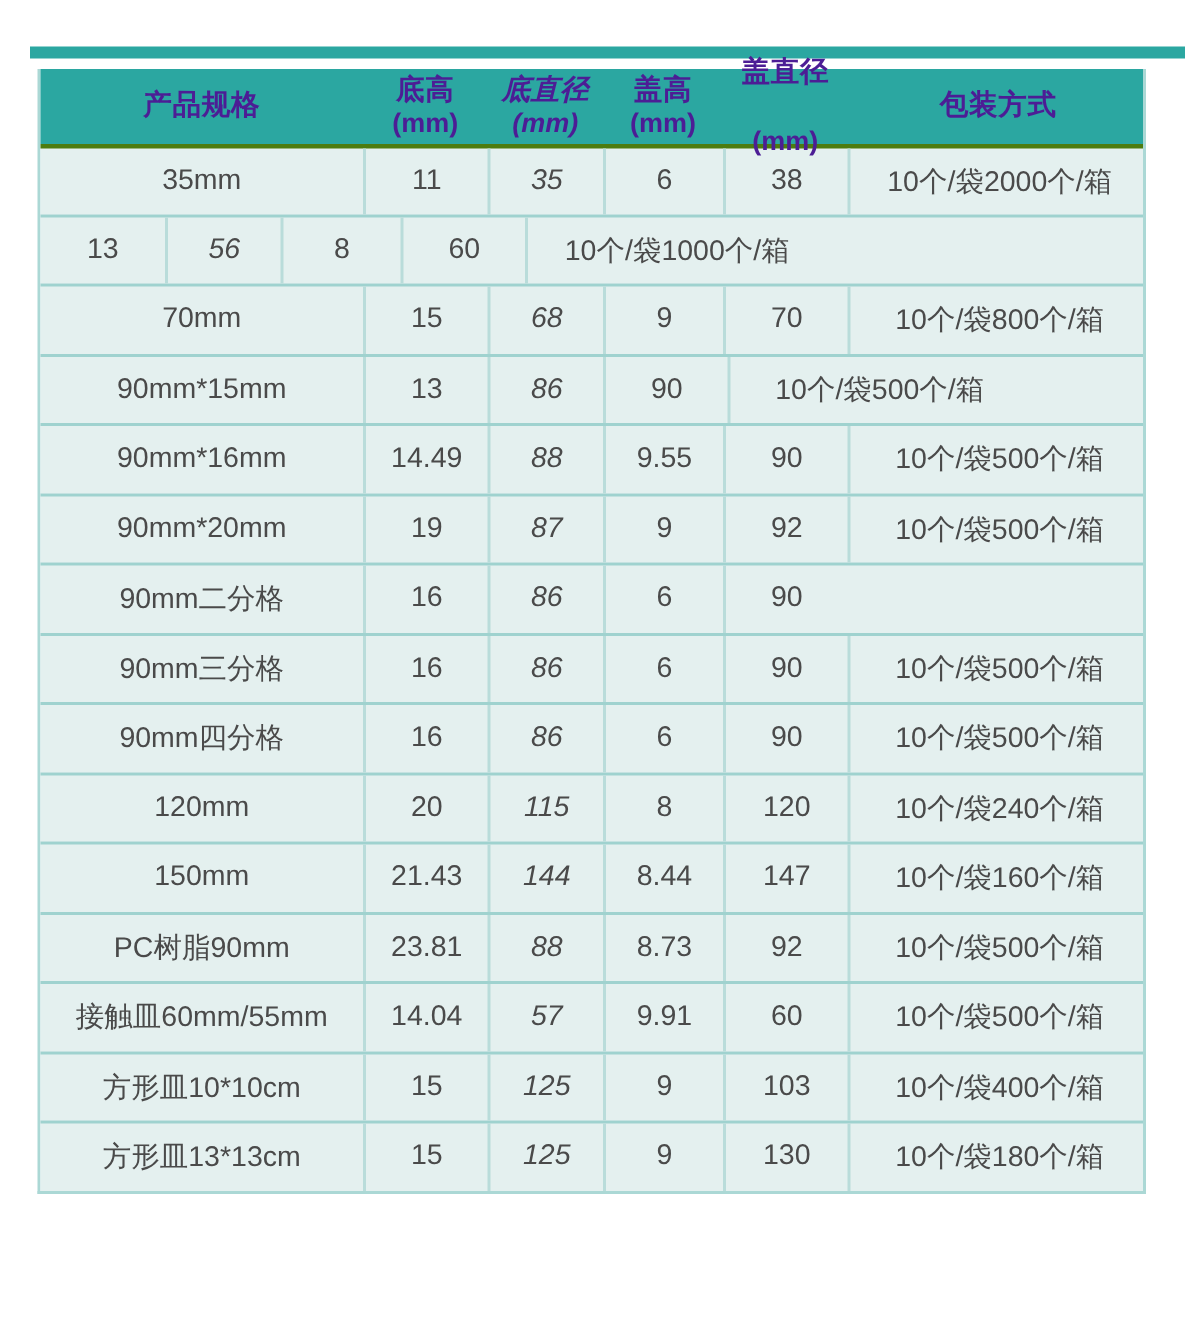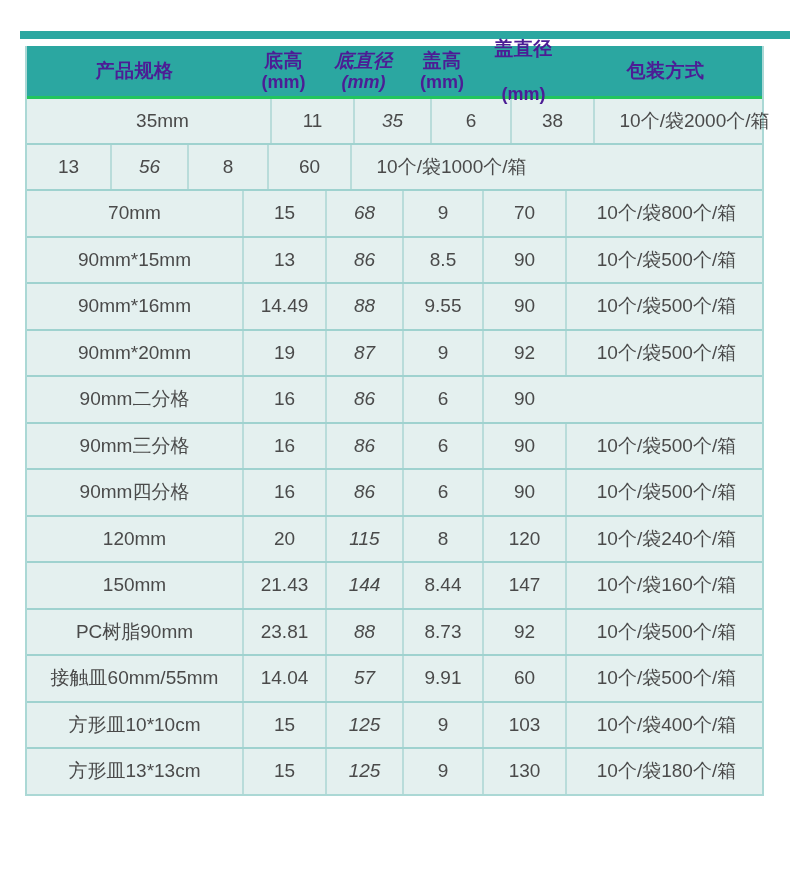--- a/index.html
+++ b/index.html
@@ -52,21 +52,21 @@
   .hcell .unit:empty { display: none; }
 
   
   .trow {
     display: flex;
     height: 46.5px;
     background: #e4f0ef;
     border-top: 2px solid #9fd2cf;
     align-items: stretch;
   }
-  .trow:first-child { border-top: 3px solid #22c55e; padding-left: 28px; }
+  .trow:first-child { border-top: 3px solid #4d7c0f; }
   .tcell {
     display: flex;
     align-items: center;
     justify-content: center;
     flex: none;
     font-size: 19px;
     color: #4a4a4a;
     text-align: center;
     border-left: 2px solid #b9dcda;
     overflow: hidden;
@@ -134,21 +134,20 @@
           <div class="tcell c1">15</div>
           <div class="tcell c2">68</div>
           <div class="tcell c3">9</div>
           <div class="tcell c4">70</div>
           <div class="tcell c5">10个/袋800个/箱</div>
         </div>
         <div class="trow">
           <div class="tcell c0">90mm*15mm</div>
           <div class="tcell c1">13</div>
           <div class="tcell c2">86</div>
-          <div class="tcell c3">8.5</div>
           <div class="tcell c4">90</div>
           <div class="tcell c5">10个/袋500个/箱</div>
         </div>
         <div class="trow">
           <div class="tcell c0">90mm*16mm</div>
           <div class="tcell c1">14.49</div>
           <div class="tcell c2">88</div>
           <div class="tcell c3">9.55</div>
           <div class="tcell c4">90</div>
           <div class="tcell c5">10个/袋500个/箱</div>

